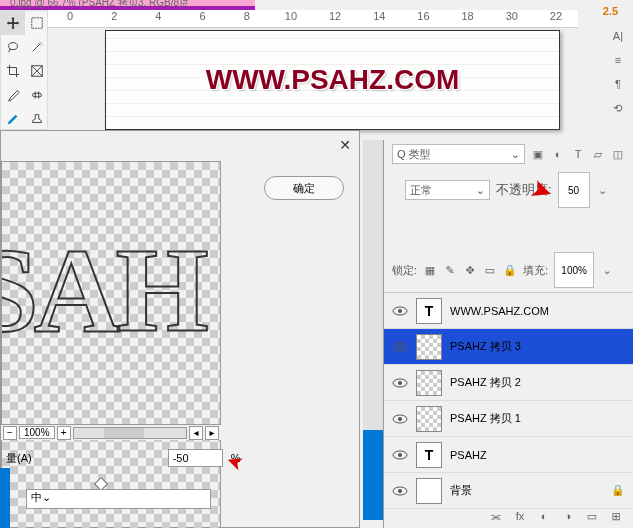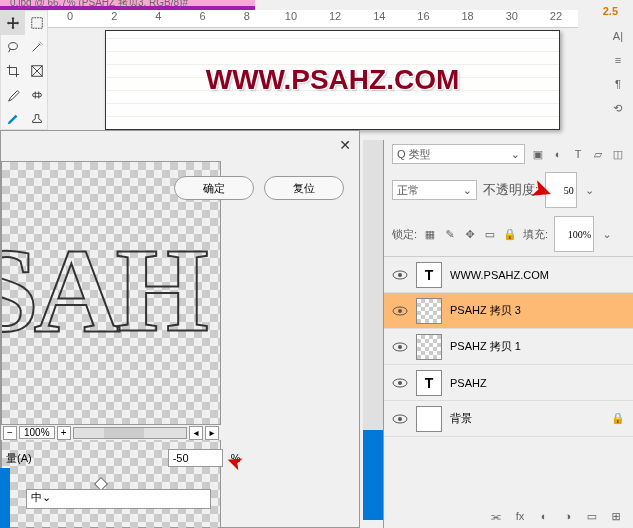--- a/index.html
+++ b/index.html
@@ -57,26 +57,26 @@
 .slider-track { position: absolute; left: 5px; bottom: 42px; width: 200px; height: 2px; }
 .slider-thumb { position: absolute; left: 90px; top: -4px; width: 10px; height: 10px; border: 1px solid #666; background: #fff; transform: rotate(45deg); }
 
 
 .layers-panel { position: absolute; right: 0; top: 140px; width: 250px; height: 388px; background: #f0f0f0; border-left: 1px solid #999; }
 .panel-tab { background: #f0f0f0; border-bottom: 1px solid #ccc; padding: 5px 10px; display: inline-block; font-size: 11px; color: #333; border-right: 1px solid #ccc; }
 .panel-tab.active { background: #fff; }
 .panel-row { display: flex; align-items: center; gap: 6px; padding: 4px 8px; color: #555; }
 .type-select { flex: 1; height: 20px; border: 1px solid #bbb; background: #fff; padding: 0 4px; display: flex; align-items: center; justify-content: space-between; }
 .mini-icon { width: 14px; height: 14px; cursor: pointer; color: #666; display: inline-flex; align-items: center; justify-content: center; }
-.blend-select { width: 85px; height: 20px; border: 1px solid #bbb; background: #fff; padding: 0 4px; display: flex; align-items: center; justify-content: space-between; font-size: 10px; }
-.opacity-input { width: 32px; height: 18px; border: 1px solid #bbb; background: #fff; padding: 17px 2px; text-align: right; font-size: 10px; font-family: Liberation Serif, serif; }
-.lock-row { display: flex; align-items: center; gap: 6px; padding: 4px 8px; color: #555; font-size: 10px; }
+.blend-select { width: 85px; height: 20px; border: 1px solid #bbb; background: #fff; padding: 0 4px; display: flex; align-items: center; justify-content: space-between; font-size: 10px; margin-left: 13px; }
+.opacity-input { width: 32px; height: 18px; border: 1px solid #bbb; background: #fff; padding: 17px 2px; text-align: center; font-size: 10px; }
+.lock-row { display: flex; align-items: center; gap: 6px; padding: 4px 8px; color: #555; font-size: 10px; margin-top: 36px; }
 .layers-list { border-top: 1px solid #ccc; }
 .layer-item { display: flex; align-items: center; gap: 8px; padding: 6px 8px; border-bottom: 1px solid #ddd; cursor: pointer; height: 36px; }
-.layer-item.selected { background: #fdba74; }
+.layer-item.selected { background: #1d4ed8; }
 .eye-icon { width: 16px; height: 16px; color: #555; }
 .layer-thumb { width: 26px; height: 26px; border: 1px solid #888; background: #fff; display: flex; align-items: center; justify-content: center; font-weight: bold; font-size: 14px; }
 .layer-thumb.checker { background-image: 
   linear-gradient(45deg, #ccc 25%, transparent 25%), 
   linear-gradient(-45deg, #ccc 25%, transparent 25%), 
   linear-gradient(45deg, transparent 75%, #ccc 75%), 
   linear-gradient(-45deg, transparent 75%, #ccc 75%);
   background-size: 8px 8px; background-position: 0 0, 0 4px, 4px -4px, -4px 0;
 }
 .layer-name { font-size: 11px; }
@@ -189,21 +189,20 @@
     <span class="zoom-val">100%</span>
     <span class="zoom-btn">+</span>
     <div class="scroll-track">
         <div class="scroll-thumb"></div>
       </div>
     <span class="zoom-btn">◂</span>
     <span class="zoom-btn">▸</span>
   </div>
   <div class="dialog-btns">
     <button class="dlg-btn">确定</button>
-    <button class="dlg-btn">复位</button>
   </div>
   <div class="dialog-row r1">
     <span>量(A)</span>
     <span style="width:120px"></span>
     <input class="num-input" value="-50" style="">
     <span>%</span>
   </div>
   <div class="slider-track">
       <div class="slider-thumb"></div>
     </div>
@@ -267,20 +266,28 @@
         </svg>
       <div class="layer-thumb checker"></div>
       <span class="layer-name">PSAHZ 拷贝 3</span>
     </div>
     <div class="layer-item">
       <svg class="eye-icon" viewBox="0 0 16 16">
           <ellipse cx="8" cy="8" rx="7" ry="4" fill="none" stroke="currentColor"></ellipse>
           <circle cx="8" cy="8" r="2" fill="currentColor"></circle>
         </svg>
       <div class="layer-thumb checker"></div>
+      <span class="layer-name">PSAHZ 拷贝 2</span>
+    </div>
+    <div class="layer-item">
+      <svg class="eye-icon" viewBox="0 0 16 16">
+          <ellipse cx="8" cy="8" rx="7" ry="4" fill="none" stroke="currentColor"></ellipse>
+          <circle cx="8" cy="8" r="2" fill="currentColor"></circle>
+        </svg>
+      <div class="layer-thumb checker"></div>
       <span class="layer-name">PSAHZ 拷贝 1</span>
     </div>
     <div class="layer-item">
       <svg class="eye-icon" viewBox="0 0 16 16">
           <ellipse cx="8" cy="8" rx="7" ry="4" fill="none" stroke="currentColor"></ellipse>
           <circle cx="8" cy="8" r="2" fill="currentColor"></circle>
         </svg>
       <div class="layer-thumb">T</div>
       <span class="layer-name">PSAHZ</span>
     </div>

